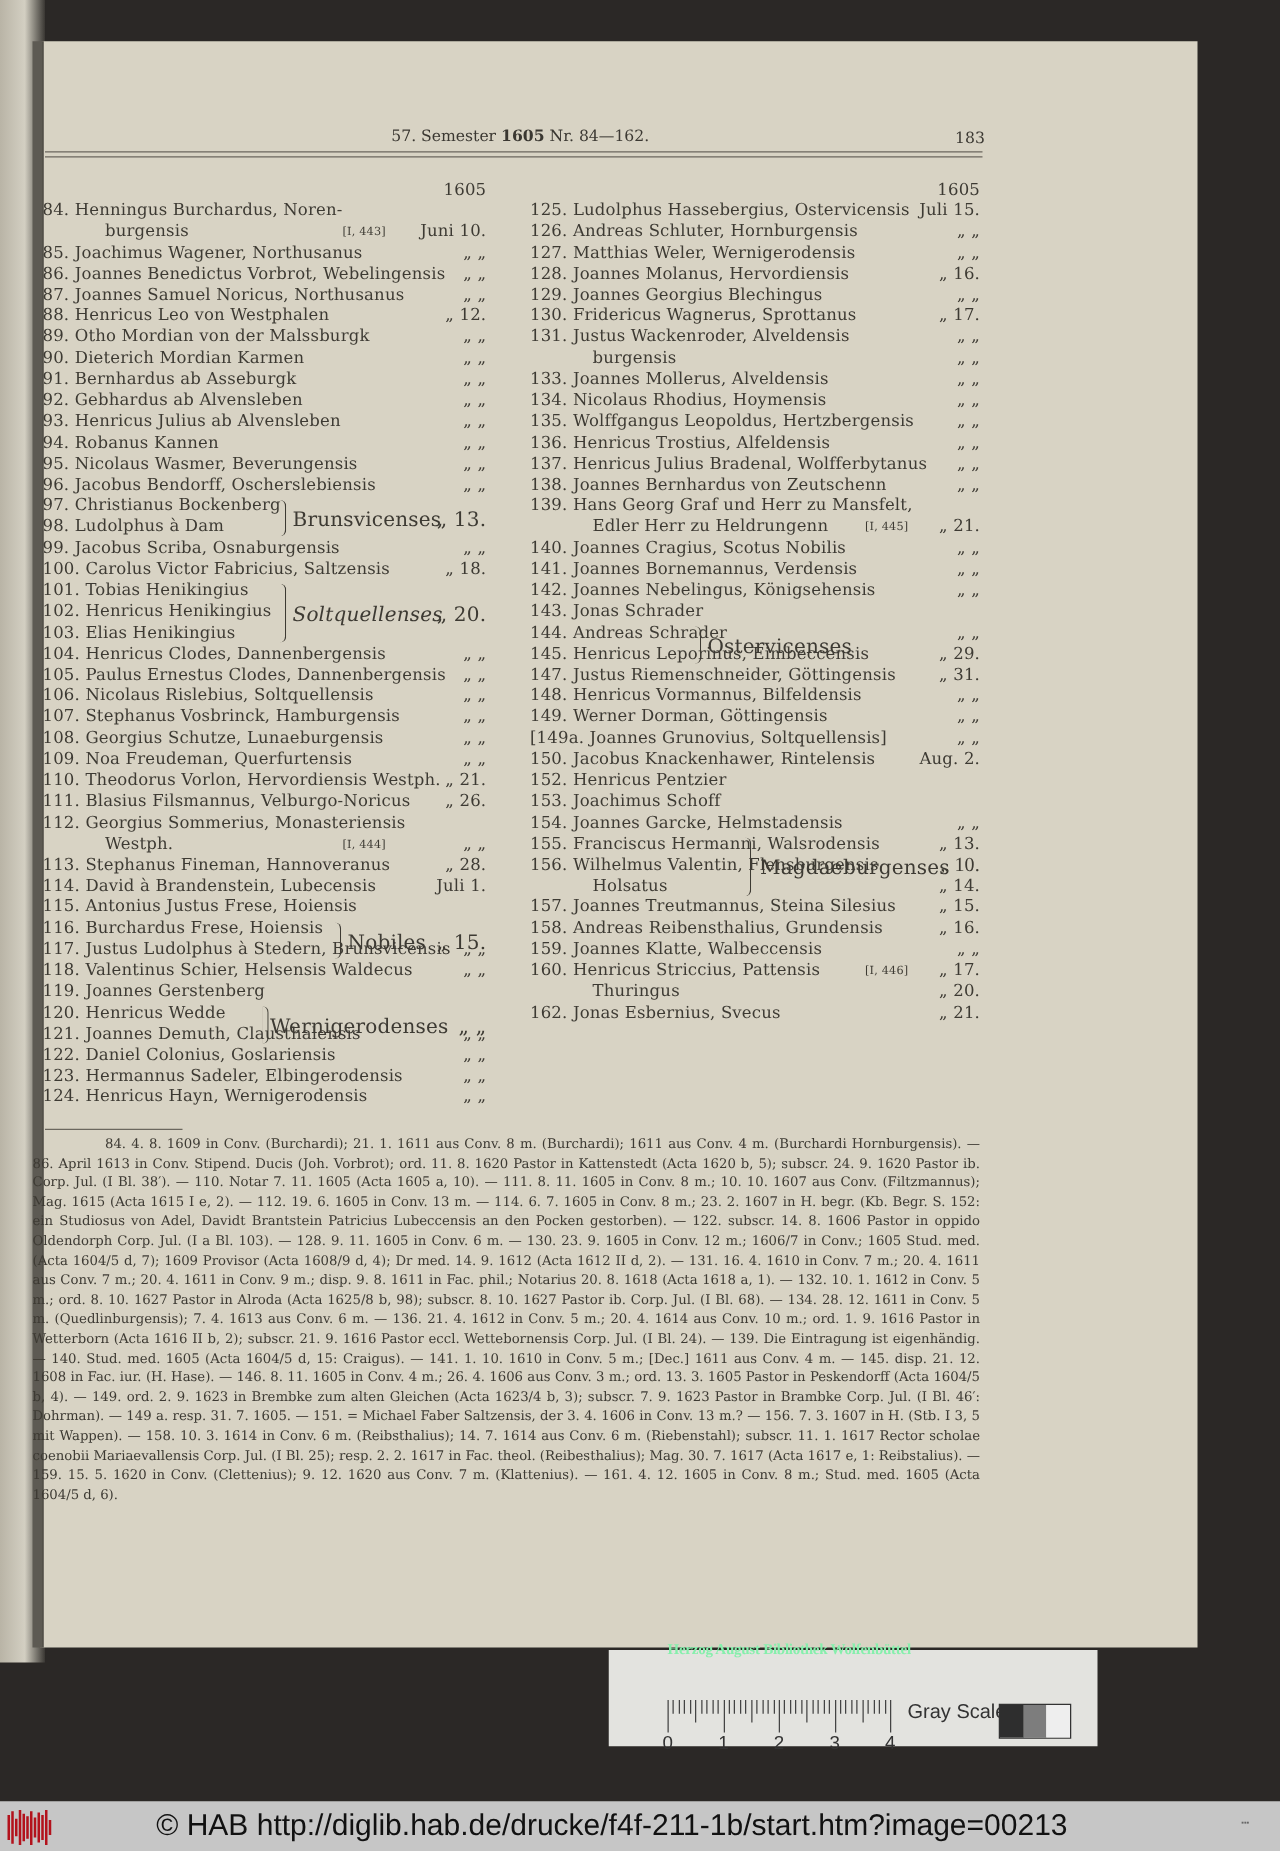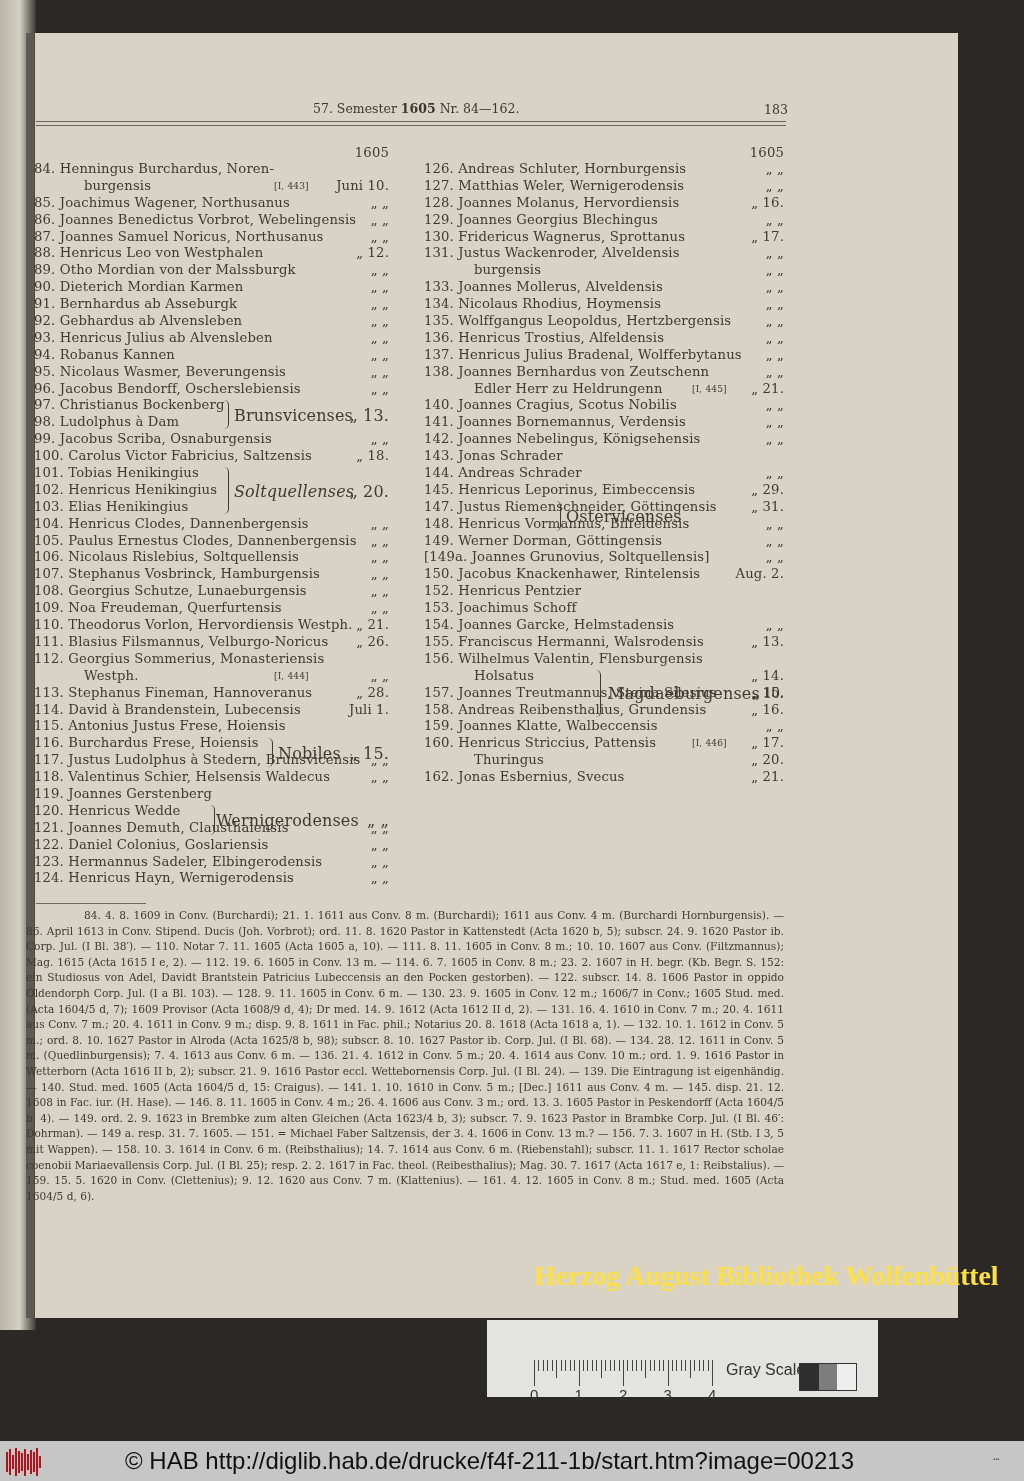--- a/index.html
+++ b/index.html
@@ -52,22 +52,22 @@
   .footnotes {
     position:absolute; left:26px; top:908px; width:758px;
     font-size:10.6px; line-height:15.6px; color:#3d3a33;
   }
   .footnotes p { margin:0; text-indent:58px; text-align:justify; }
   .hab-strip {
     position:absolute; left:487px; top:1320px; width:391px; height:77px;
     background:#e3e3df;
   }
   .hab-title {
-    position:absolute; left:534px; top:1260px; font-family:"Liberation Serif", serif;
-    font-weight:bold; font-size:28px; color:#fde047; letter-spacing:-0.2px;
+    position:absolute; left:534px; top:1312px; font-family:"Liberation Serif", serif;
+    font-weight:bold; font-size:12px; color:#86efac; letter-spacing:-0.2px;
   }
   .ruler { position:absolute; left:534px; top:1360px; width:180px; height:26px; }
   .ruler .tick { position:absolute; top:0; width:1px; background:#444; }
   .ruler-label { position:absolute; top:1386px; font-family:"Liberation Sans", sans-serif; font-size:15px; color:#333; }
   .gray-label { position:absolute; left:726px; top:1361px; font-family:"Liberation Sans", sans-serif; font-size:16px; color:#333; }
   .gray-box { position:absolute; left:799px; top:1363px; width:56px; height:26px; border:1px solid #333; display:flex; }
   .gray-box div { flex:1; }
   .status-bar {
     position:absolute; left:0; top:1441px; width:1024px; height:40px; background:#c6c6c6;
   }
@@ -263,20 +263,24 @@
     <span class="bracket-label" style="right: 0px; top: 337.55px;">„ 20.</span>
     <div class="brace" style="left: 234px; top: 593.6px; height: 29.8px;"></div>
     <span class="bracket-label" style="left: 244px; top: 599.5px;">Nobiles</span>
     <span class="bracket-label" style="right: 0px; top: 599.5px;">„ 15.</span>
     <div class="brace" style="left: 176px; top: 661.2px; height: 29.8px;"></div>
     <span class="bracket-label" style="left: 182px; top: 667.1px;">Wernigerodenses</span>
     <span class="bracket-label" style="right: 0px; top: 667.1px;">„ „</span>
   </div>
 <div class="col right" id="right-col">
   <div class="year">1605</div>
+<div class="entry">
+      <span class="name"><span>125.</span> <span>Ludolphus Hassebergius, Ostervicensis</span></span>
+      <span class="date">Juli 15.</span>
+    </div>
     <div class="entry">
       <span class="name"><span>126.</span> <span>Andreas Schluter, Hornburgensis</span></span>
       <span class="date">„ „</span>
     </div>
     <div class="entry">
       <span class="name"><span>127.</span> <span>Matthias Weler, Wernigerodensis</span></span>
       <span class="date">„ „</span>
     </div>
     <div class="entry">
       <span class="name"><span>128.</span> <span>Joannes Molanus, Hervordiensis</span></span>
@@ -314,20 +318,23 @@
       <span class="name"><span>136.</span> <span>Henricus Trostius, Alfeldensis</span></span>
       <span class="date">„ „</span>
     </div>
     <div class="entry">
       <span class="name"><span>137.</span> <span>Henricus Julius Bradenal, Wolfferbytanus</span></span>
       <span class="date">„ „</span>
     </div>
     <div class="entry">
       <span class="name"><span>138.</span> <span>Joannes Bernhardus von Zeutschenn</span></span>
       <span class="date">„ „</span>
+    </div>
+    <div class="entry">
+      <span class="name"><span>139.</span> <span>Hans Georg Graf und Herr zu Mansfelt,</span></span>
     </div>
     <div class="entry">
       <span class="cont">Edler Herr zu Heldrungenn</span>
       <span class="ref" style="left: 268px;">[I, 445]</span>
       <span class="date">„ 21.</span>
     </div>
     <div class="entry">
       <span class="name"><span>140.</span> <span>Joannes Cragius, Scotus Nobilis</span></span>
       <span class="date">„ „</span>
     </div>

